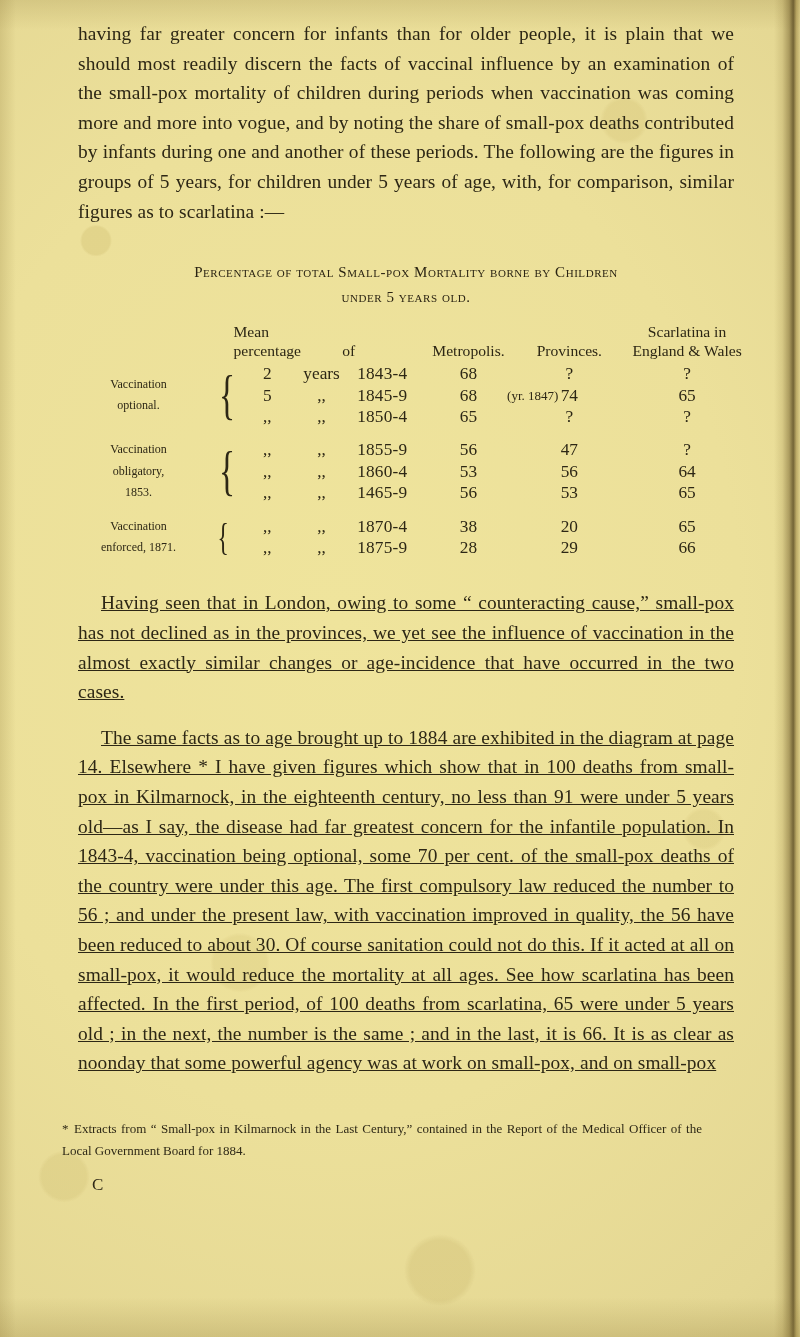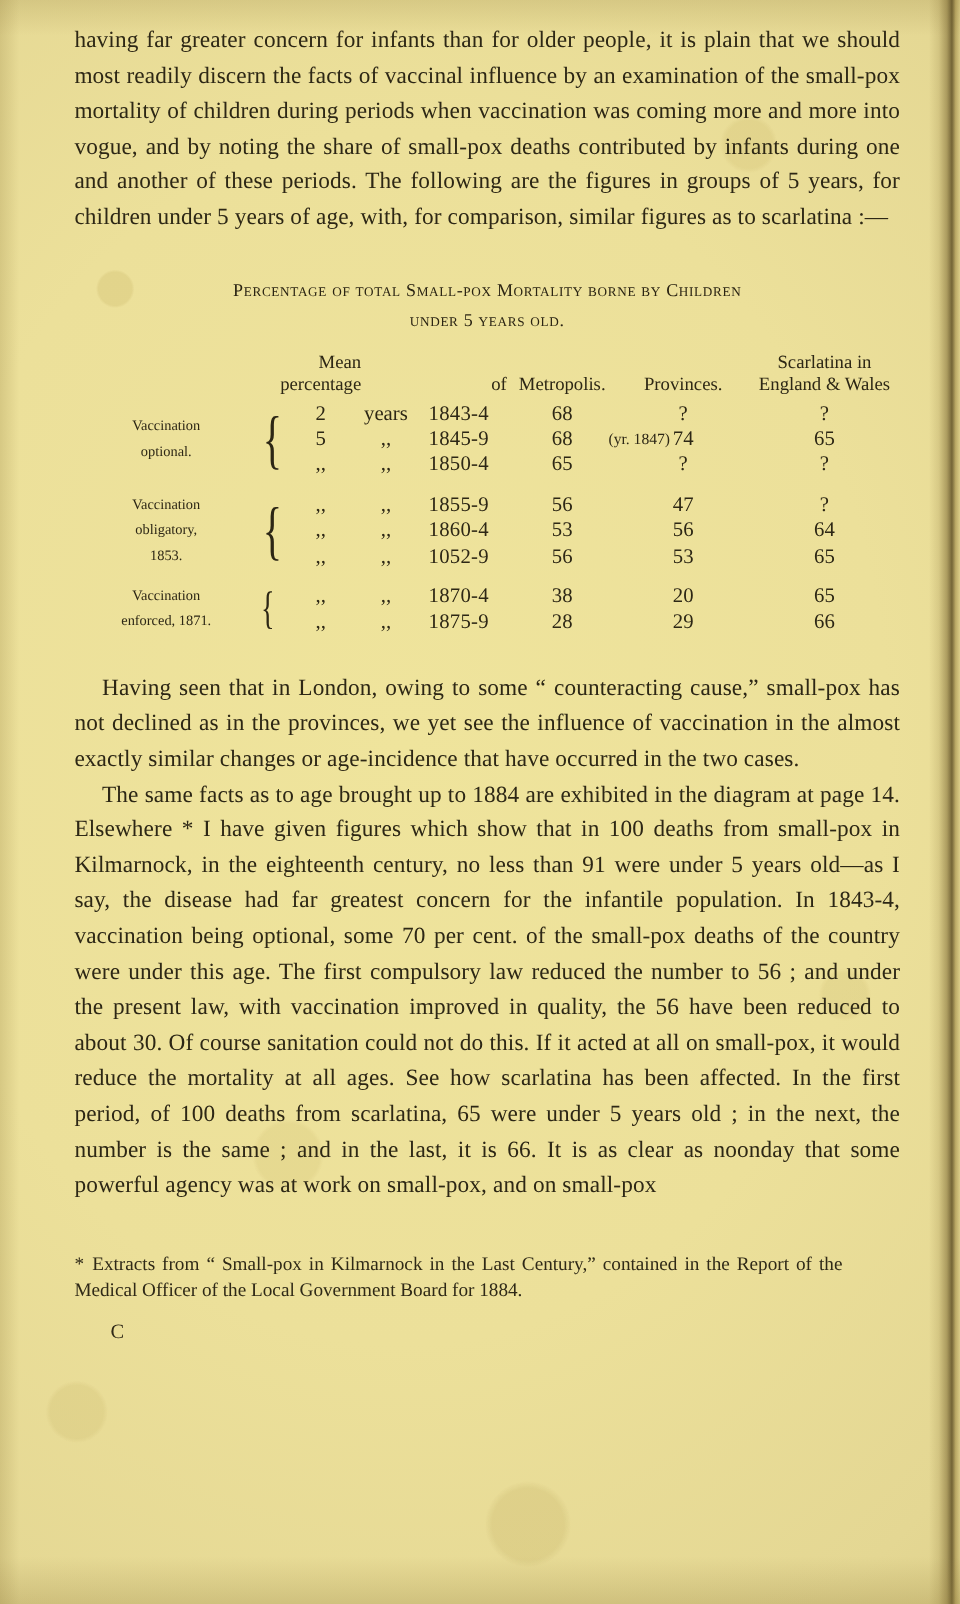--- a/index.html
+++ b/index.html
@@ -105,25 +105,25 @@
     letter-spacing: .5px;
   }
 
   
   .para {
     font-size: 19.4px;
     line-height: 29.6px;
     text-align: justify;
     text-justify: inter-word;
     color: #2d2715;
-    margin: 0;
+    margin: 16px;
     letter-spacing: .1px;
   }
   .para.first { margin-top: 19px; }
-  .para.indent { text-indent: 23px; }
+  .para.indent { text-indent: 23px; text-decoration: underline; }
   .para:last-child { text-align: left; }
 
   
   #table-block {
     margin-top: 34px;
     color: #2d2715;
   }
   .tbl-caption {
     font-variant: small-caps;
     font-size: 15px;
@@ -140,21 +140,21 @@
     width: 100%;
     font-size: 17.3px;
     color: #2d2715;
   }
   table.data th {
     font-weight: normal;
     vertical-align: bottom;
     padding: 0 0 3px 0;
     line-height: 18.5px;
     font-size: 15.6px;
-    text-align: right;
+    text-align: left;
   }
   table.data th.blank { width: 168px; }
   table.data th.brace-h { width: 22px; }
   table.data th.c-span  { width: 48px; }
   table.data th.c-unit  { width: 42px; }
   table.data th.c-years { width: 86px; }
   table.data th.c-met   { width: 96px; text-align: center; }
   table.data th.c-prov  { width: 118px; text-align: center; }
   table.data th.c-scar  { width: 138px; text-align: center; }
 
@@ -197,21 +197,21 @@
     margin-right: 11px;
     white-space: nowrap;
     font-size: 13px;
     text-align: right;
   }
   tr.gap td { height: 12px; line-height: 12px; font-size: 0; }
 
   
   #footnote {
     margin-top: 40px;
-    font-size: 16px;
+    font-size: 13px;
     line-height: 22.5px;
     color: #2f2917;
     text-align: justify;
     width: 640px;
   }
   #footnote .star { letter-spacing: 1px; }
   #signature {
     margin-top: 12px;
     margin-left: 30px;
     font-size: 17px;
@@ -325,21 +325,21 @@
             <td class="years">1860-4</td>
             <td class="met">53</td>
             <td class="prov">
               <span>56</span>
             </td>
             <td class="scar">64</td>
           </tr>
           <tr>
             <td class="span">,,</td>
             <td class="unit">,,</td>
-            <td class="years">1052-9</td>
+            <td class="years">1465-9</td>
             <td class="met">56</td>
             <td class="prov">
               <span>53</span>
             </td>
             <td class="scar">65</td>
           </tr>
 
           <tr class="gap">
               <td colspan="8"></td>
             </tr>

